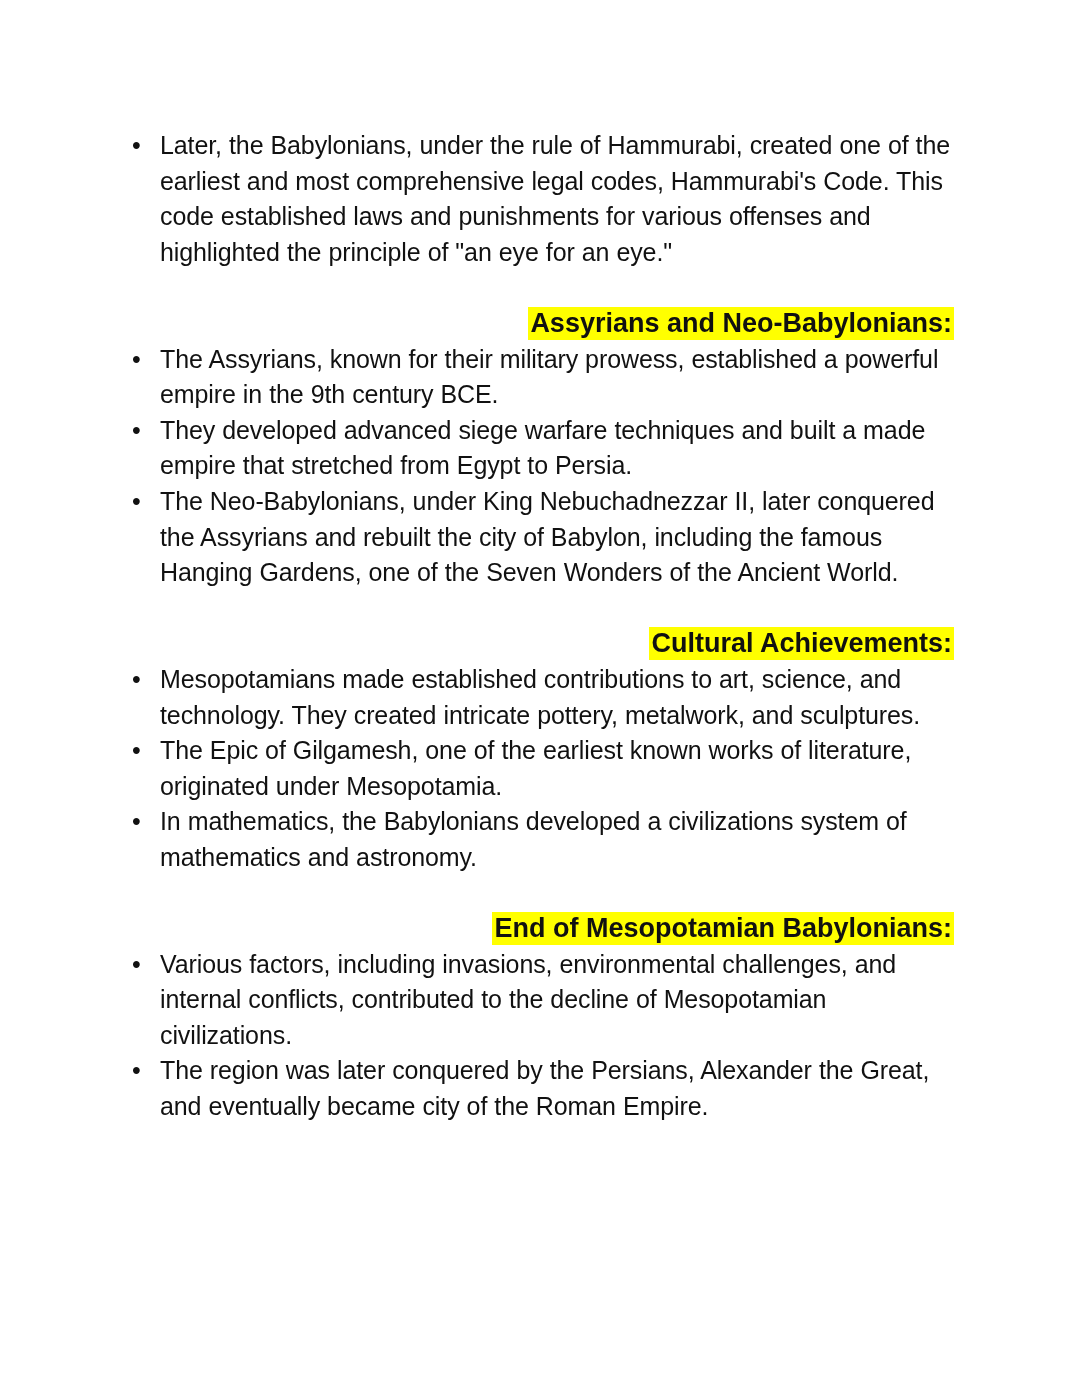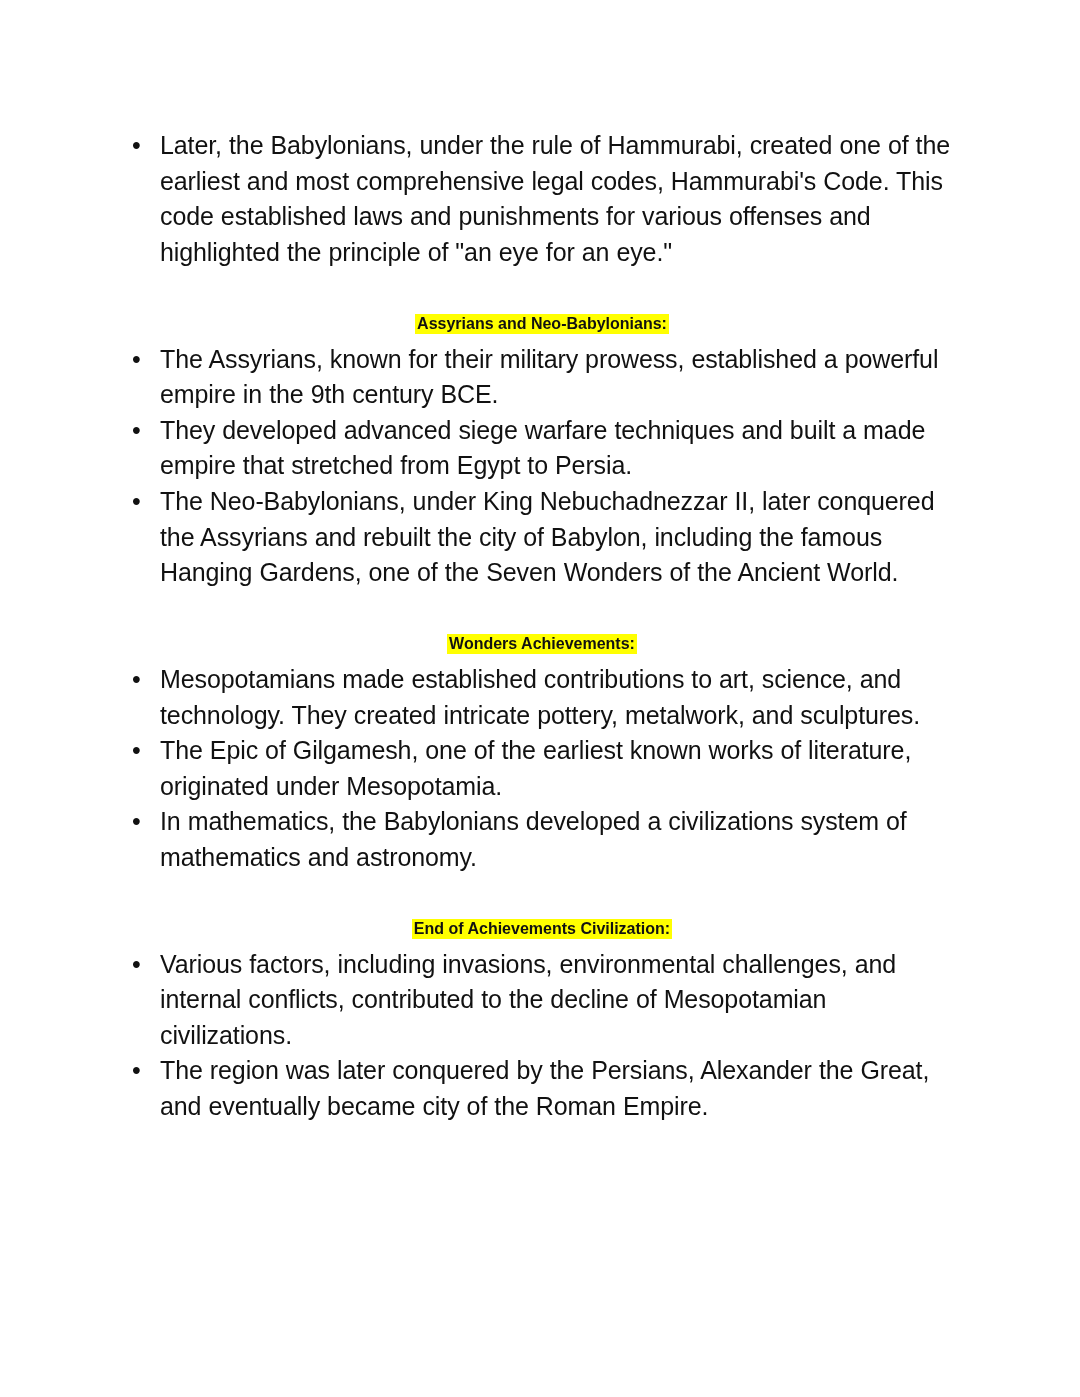--- a/index.html
+++ b/index.html
@@ -44,22 +44,22 @@
     position: absolute;
     left: 2px;
     top: 0;
     width: 20px;
     font-size: 25px;
     line-height: 35.6px;
     text-align: left;
     color: #111111;
   }
   .section-heading {
-    text-align: center;
-    font-size: 16px;
+    text-align: right;
+    font-size: 27px;
     line-height: 35.6px;
     font-weight: bold;
     margin: 0;
     color: #111111;
   }
   .section-heading .hl {
     background: #ffff00;
     padding: 1px 2px 2px 2px;
     box-decoration-break: clone;
     -webkit-box-decoration-break: clone;
@@ -77,26 +77,26 @@
         <li class="bullet-item"><span class="bullet-dot">•</span><span class="bullet-text">Later, the Babylonians, under the rule of Hammurabi, created one of the earliest and most comprehensive legal codes, Hammurabi's Code. This code established laws and punishments for various offenses and highlighted the principle of "an eye for an eye."</span></li>
       </ul>
       <div class="spacer-line"></div>
       <div class="section-heading"><span class="hl">Assyrians and Neo-Babylonians:</span></div>
       <ul class="bullet-group">
         <li class="bullet-item"><span class="bullet-dot">•</span><span class="bullet-text">The Assyrians, known for their military prowess, established a powerful empire in the 9th century BCE.</span></li>
         <li class="bullet-item"><span class="bullet-dot">•</span><span class="bullet-text">They developed advanced siege warfare techniques and built a made empire that stretched from Egypt to Persia.</span></li>
         <li class="bullet-item"><span class="bullet-dot">•</span><span class="bullet-text">The Neo-Babylonians, under King Nebuchadnezzar II, later conquered the Assyrians and rebuilt the city of Babylon, including the famous Hanging Gardens, one of the Seven Wonders of the Ancient World.</span></li>
       </ul>
       <div class="spacer-line"></div>
-      <div class="section-heading"><span class="hl">Wonders Achievements:</span></div>
+      <div class="section-heading"><span class="hl">Cultural Achievements:</span></div>
       <ul class="bullet-group">
         <li class="bullet-item"><span class="bullet-dot">•</span><span class="bullet-text">Mesopotamians made established contributions to art, science, and technology. They created intricate pottery, metalwork, and sculptures.</span></li>
         <li class="bullet-item"><span class="bullet-dot">•</span><span class="bullet-text">The Epic of Gilgamesh, one of the earliest known works of literature, originated under Mesopotamia.</span></li>
         <li class="bullet-item"><span class="bullet-dot">•</span><span class="bullet-text">In mathematics, the Babylonians developed a civilizations system of mathematics and astronomy.</span></li>
       </ul>
       <div class="spacer-line"></div>
-      <div class="section-heading"><span class="hl">End of Achievements Civilization:</span></div>
+      <div class="section-heading"><span class="hl">End of Mesopotamian Babylonians:</span></div>
       <ul class="bullet-group">
         <li class="bullet-item"><span class="bullet-dot">•</span><span class="bullet-text">Various factors, including invasions, environmental challenges, and internal conflicts, contributed to the decline of Mesopotamian civilizations.</span></li>
         <li class="bullet-item"><span class="bullet-dot">•</span><span class="bullet-text">The region was later conquered by the Persians, Alexander the Great, and eventually became city of the Roman Empire.</span></li>
       </ul>
     </div>
 </div>
 
 </body></html>

